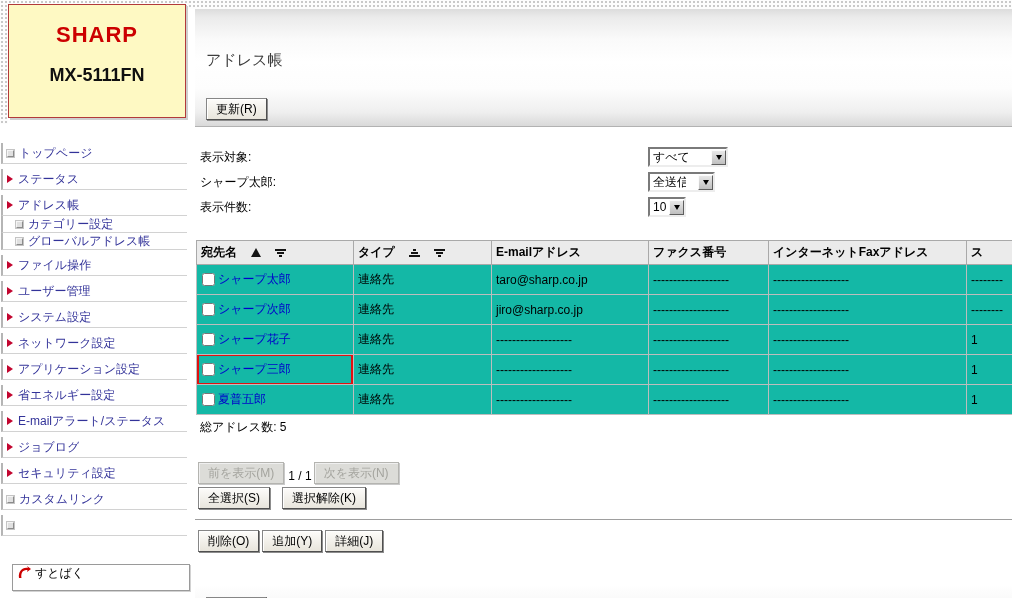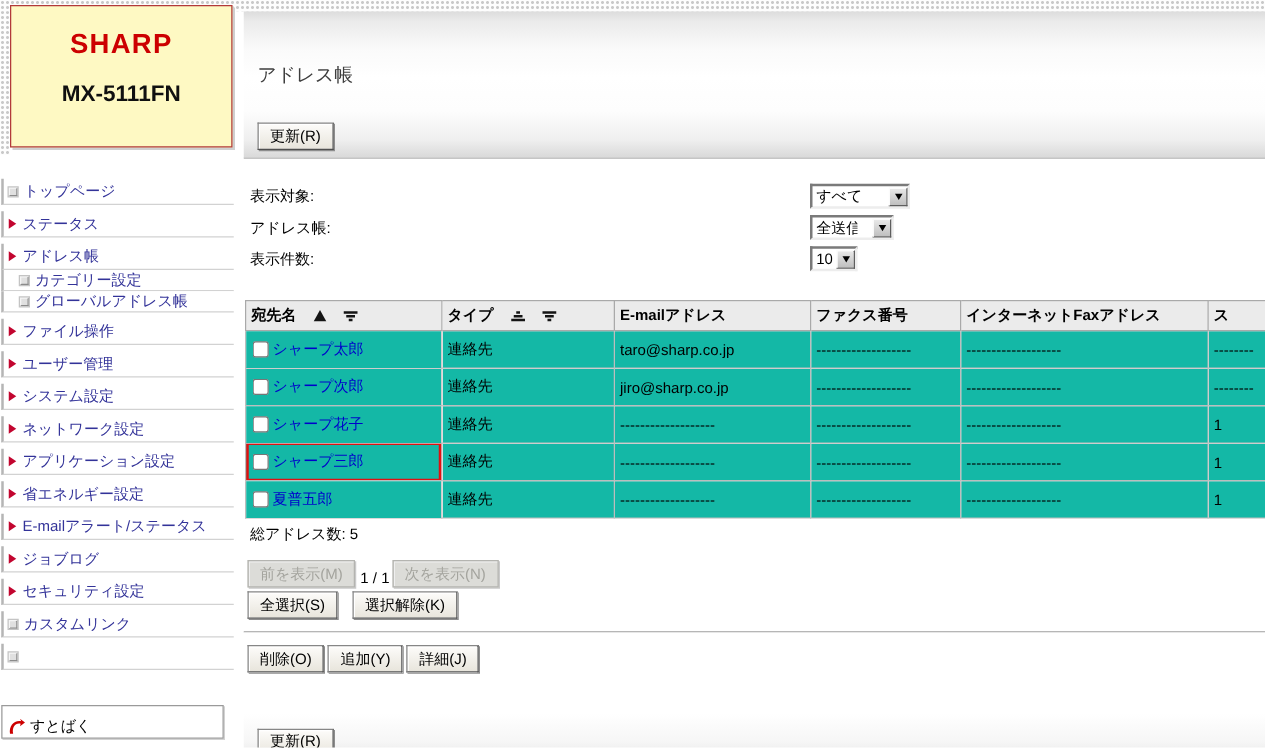--- a/index.html
+++ b/index.html
@@ -39,23 +39,23 @@
     border-top:4px solid transparent; border-bottom:4px solid transparent;
     border-left:6px solid #c2052f;
   }
   .mi-icon.square {
     width:7px; height:7px; margin:0 5px 0 4px; background:#e0e0e0;
     border:1px solid; border-color:#f5f5f5 #8b8b8b #8b8b8b #f5f5f5;
     outline:1px solid #c4c4c4;
   }
   .mi-label { color:var(--sidebar_link,#339); white-space:nowrap; overflow:hidden; }
   .quicklink {
-    margin:28px 0 0 1px; width:178px; height:27px; background:#fff;
+    margin:28px 0 0 12px; width:178px; height:27px; background:#fff;
     border:1px solid #9a9a9a; box-shadow:1px 1px 0 #d2d2d2;
-    display:flex; align-items:flex-end; cursor:pointer; padding-left:3px;
+    display:flex; align-items:flex-start; cursor:pointer; padding-left:3px;
   }
   .ql-icon { width:16px; height:16px; margin-right:3px; flex:none; }
 
   
   .content { width:817px; flex:none; padding-top:9px; }
   .page-header {
     height:118px; padding:42px 0 0 11px;
     border-bottom:1px solid #b2b2b2;
     background:linear-gradient(180deg,#dcdcdc 0%,#ebebeb 7%,#fafafa 26%,#ffffff 45%,#fdfdfd 68%,#efefef 88%,#d9d9d9 100%);
   }
@@ -121,21 +121,21 @@
   .hicon.striped { flex-direction:column; align-items:center; }
   .hicon.striped .bar { height:2px; background:#141414; display:block; margin-top:1px; }
   .hicon.striped .bar:first-child { margin-top:0; }
   .tri-solid {
     display:inline-block; width:0; height:0;
     border-left:5px solid transparent; border-right:5px solid transparent;
     border-bottom:9px solid #141414;
   }
 
   .total { margin:4px 0 0 5px; }
-  .pager { display:flex; align-items:center; margin:12px 0 0 3px; }
+  .pager { display:flex; align-items:center; margin:26px 0 0 3px; }
   .pager .indicator { margin:6px 2px 0 4px; }
   .select-row { display:flex; gap:12px; margin:3px 0 0 3px; }
   .divider { border:none; border-top:1px solid #9e9e9e; border-bottom:1px solid #fff; margin:10px 0 0 0; }
   .action-row { display:flex; gap:3px; margin:9px 0 0 3px; }
   .bottom-band {
     margin-top:33px; height:46px; padding-left:11px;
     display:flex; align-items:center;
     background:linear-gradient(180deg,#ffffff 0%,#f6f6f6 50%,#e3e3e3 88%,#cccccc 100%);
     border-bottom:1px solid #bdbdbd;
   }
@@ -239,21 +239,21 @@
       <div class="filter-row">
         <span class="filter-label">表示対象:</span>
         <div class="select w80">
           <span class="select-value">すべて</span>
           <span class="arrow-btn">
               <span class="tri-down"></span>
             </span>
         </div>
       </div>
       <div class="filter-row">
-        <span class="filter-label">アドレス帳:</span>
+        <span class="filter-label">シャープ太郎:</span>
         <div class="select w86">
           <span class="select-value">全送信先</span>
           <span class="arrow-btn">
               <span class="tri-down"></span>
             </span>
         </div>
       </div>
       <div class="filter-row">
         <span class="filter-label">表示件数:</span>
         <div class="select w38">

